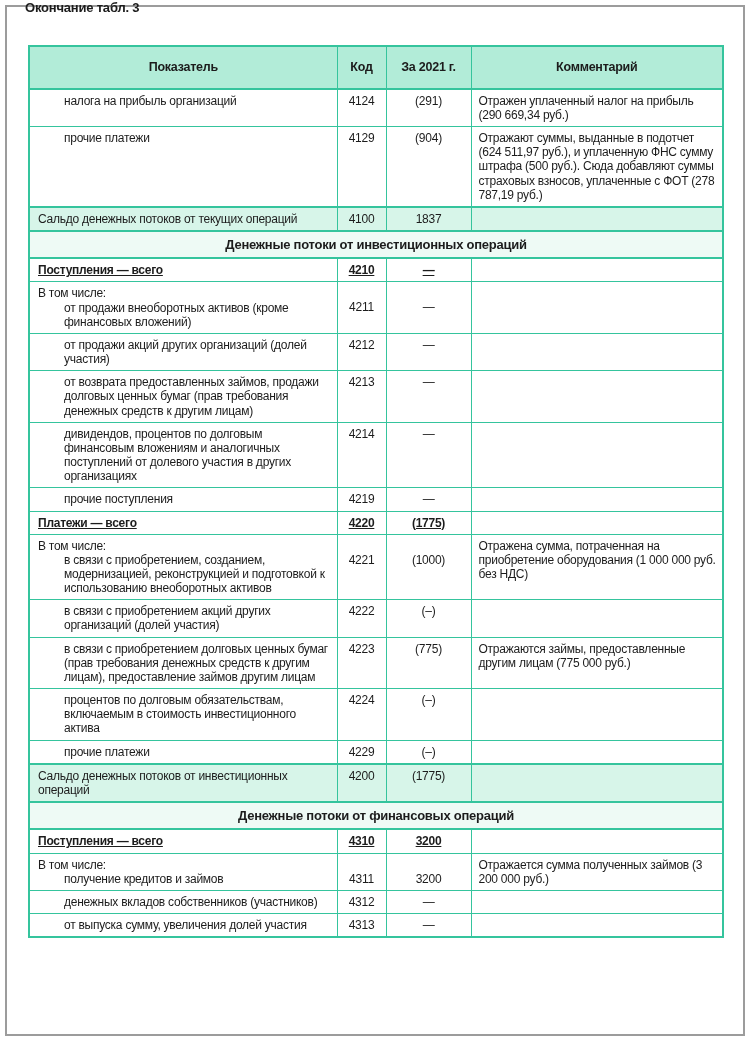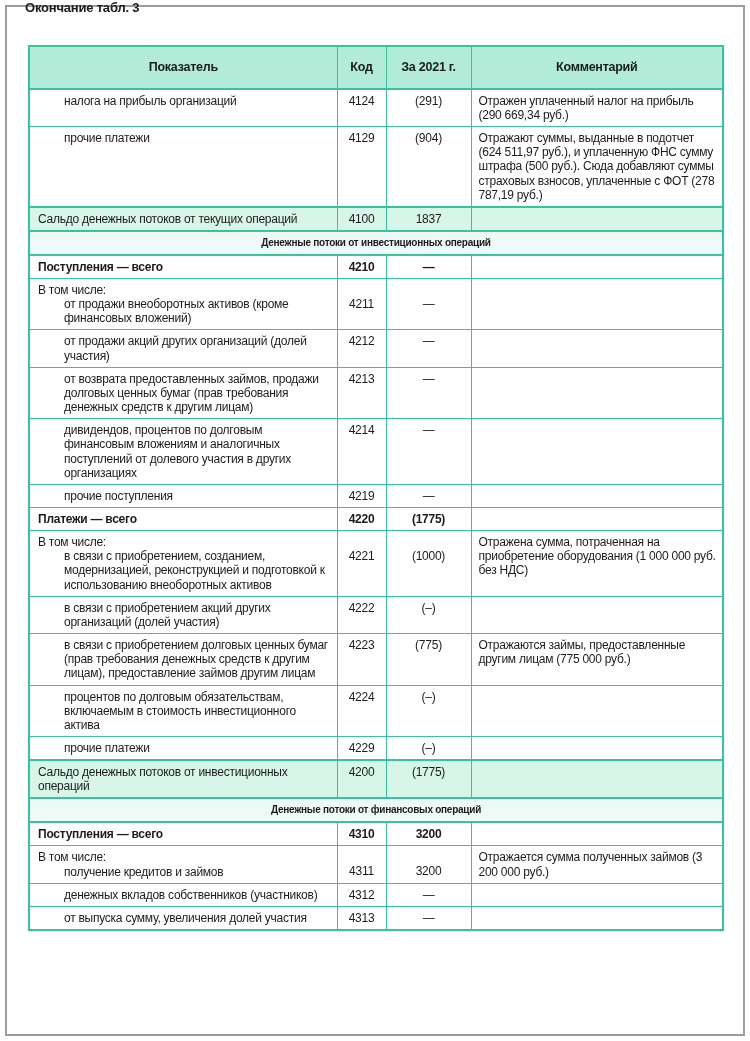--- a/index.html
+++ b/index.html
@@ -22,25 +22,25 @@
     border:2px solid var(--c-border);
   }
   th,td{border:1px solid var(--c-border);vertical-align:top;padding:4px 6px;}
   thead th{
     background:var(--c-head);font-weight:bold;text-align:center;
     font-size:12.5px;padding:13px 4px;border-bottom-width:2px;
   }
   td.code,td.val{text-align:center;}
   td.ind{padding-left:8px;margin-top:20px;}
   .itext.indent{padding-left:26px;}
-  tr.bold td.ind,tr.bold td.code,tr.bold td.val{font-weight:bold;}
+  tr.bold td.ind,tr.bold td.code,tr.bold td.val{font-weight:bold;text-decoration:underline;}
   tr.total td{background:var(--c-total);border-top-width:2px;border-bottom-width:2px;}
   tr.sectionrow td{
     background:var(--c-section);font-weight:bold;text-align:center;
-    border-top-width:2px;border-bottom-width:2px;padding:5px 8px;font-size:10px;
+    border-top-width:2px;border-bottom-width:2px;padding:5px 8px;font-size:13px;
   }
   tr.has-prefix td.code,tr.has-prefix td.val{padding-top:18px;margin-top:10px;}
   td.comment{padding:4px 5px 4px 7px;}
 </style>
 </head>
 <body>
 
 <div class="page-frame"></div>
 
 <div class="caption">Окончание табл. 3</div>

